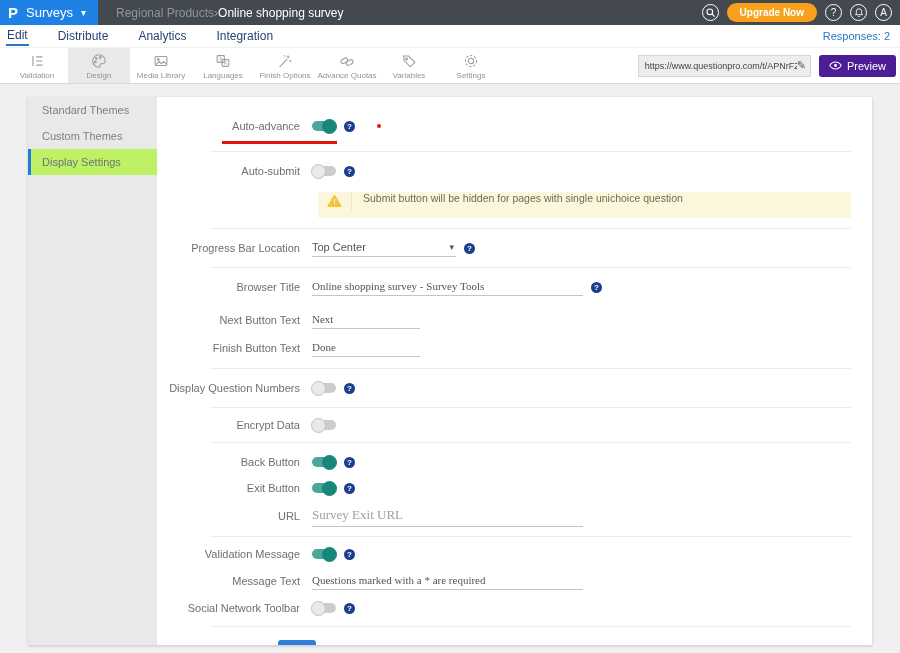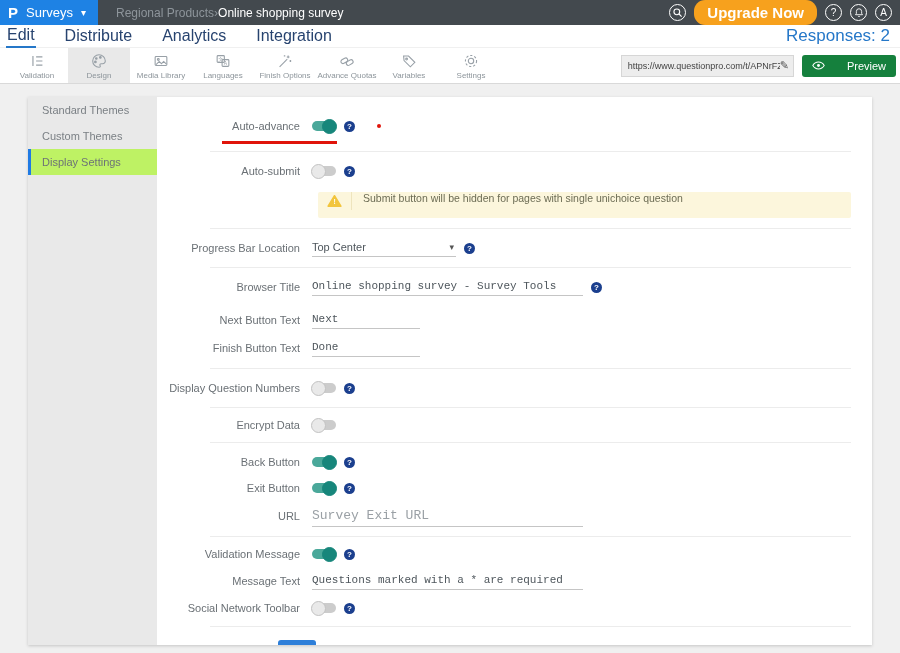--- a/index.html
+++ b/index.html
@@ -13,56 +13,56 @@
   .brand { height:25px; background:#1e82e4; display:flex; align-items:center; padding:0 12px 0 8px; gap:8px; cursor:pointer; }
   .logo { color:#fff; font-weight:bold; font-size:15px; line-height:1; }
   .brand-label { color:#fff; font-size:13px; }
   .brand-caret { color:#fff; font-size:10px; }
   .crumbs { display:flex; align-items:center; margin-left:18px; font-size:12px; }
   .crumb-parent { color:#8e959b; cursor:pointer; }
   .crumb-sep { color:#8e959b; font-size:12px; }
   .crumb-current { color:#fff; }
   .topbar-right { margin-left:auto; display:flex; align-items:center; gap:8px; padding-right:8px; }
   .tb-circle { width:17px; height:17px; border:1px solid #fff; border-radius:50%; display:flex; align-items:center; justify-content:center; color:#fff; font-size:10px; cursor:pointer; }
-  .upgrade-btn { background:#f7a11d; color:#fff; font-size:15px; font-weight:bold; border:none; border-radius:11px; padding:4px 13px; cursor:pointer; }
+  .upgrade-btn { background:#f7a11d; color:#fff; font-size:10px; font-weight:bold; border:none; border-radius:11px; padding:4px 13px; cursor:pointer; }
   
   .navrow { height:22px; background:#fff; display:flex; align-items:center; padding:0 10px 0 6px; }
-  .nav-tab { color:#27436f; font-size:16px; margin-right:28px; padding:1px 1px 2px; cursor:pointer; }
+  .nav-tab { color:#27436f; font-size:12px; margin-right:28px; padding:1px 1px 2px; cursor:pointer; }
   .nav-tab.active { border-bottom:2px solid #2577c8; }
-  .responses { margin-left:auto; color:#2577c8; font-size:17px; }
+  .responses { margin-left:auto; color:#2577c8; font-size:11px; }
   
   .toolbar { height:37px; background:#fff; border-top:1px solid #f0f0f0; border-bottom:1px solid #d9d9d9; display:flex; align-items:stretch; padding-left:6px; }
   .tool-item { width:62px; display:flex; flex-direction:column; align-items:center; justify-content:center; gap:1px; cursor:pointer; }
   .tool-item.active { background:#e9e9e9; }
   .tool-item svg { display:block; }
   .tool-label { font-size:8px; color:#8d959b; white-space:nowrap; }
   .toolbar-right { margin-left:auto; display:flex; align-items:center; gap:8px; padding-right:4px; }
   .urlbox { display:flex; align-items:center; background:#ededed; border:1px solid #d6d6d6; height:22px; padding:0 4px 0 6px; }
   .urlbox input { border:none; background:transparent; font-family:inherit; font-size:9px; color:#444; width:152px; outline:none; }
   .pencil-btn { border:none; background:transparent; font-size:11px; color:#555; cursor:pointer; }
-  .preview-btn { background:#15803d; border:none; border-radius:3px; color:#fff; font-size:11px; height:22px; padding:0 10px; display:flex; align-items:center; gap:22px; cursor:pointer;text-align:center; }
+  .preview-btn { background:#4c1d95; border:none; border-radius:3px; color:#fff; font-size:11px; height:22px; padding:0 10px; display:flex; align-items:center; gap:5px; cursor:pointer;text-align:center; }
   
   .panel { position:absolute; left:28px; top:97px; width:844px; height:548px; background:#fff; box-shadow:0 1px 3px rgba(0,0,0,.18); display:flex; }
   .sidebar { width:129px; background:#e9e9e9; flex-shrink:0; }
   .side-item { height:26px; display:flex; align-items:center; padding-left:14px; color:#7b8085; font-size:11px; cursor:pointer; }
   .side-item.active { background:#bef264; border-left:3px solid #1f7ae4; padding-left:11px; color:#6d7277; }
   .main { flex:1; overflow:hidden; }
   .sep { border:0; border-top:1px solid #ececec; margin:0 21px 0 53px; }
   .row { display:flex; align-items:center; min-height:38px; position:relative; }
   .lbl { width:143px; text-align:right; color:#6a7075; font-size:11px; flex-shrink:0; }
   .ctl { margin-left:12px; display:flex; align-items:center; gap:8px; }
   
   .toggle { width:24px; height:10px; border-radius:5px; background:#ccc; position:relative; cursor:pointer; flex-shrink:0; }
   .toggle::after { content:""; position:absolute; top:-2px; left:-1px; width:13px; height:13px; border-radius:50%; background:#e9e9e9; border:1px solid #c2c2c2; }
   .toggle.on { background:#4aa89a; }
   .toggle.on::after { left:auto; right:-1px; background:#17867b; border-color:#17867b; }
   
   .help { width:11px; height:11px; border-radius:50%; background:#1b3f8e; color:#fff; font-size:8px; font-weight:bold; display:flex; align-items:center; justify-content:center; cursor:pointer; flex-shrink:0; }
   
-  .uinput { border:none; border-bottom:1px solid #c5c5c5; font-family:Liberation Mono, monospace; font-size:11px; color:#4e565c; padding:2px 0 3px; outline:none; background:transparent; }
+  .uinput { border:none; border-bottom:1px solid #c5c5c5; font-family:Liberation Serif, serif; font-size:11px; color:#4e565c; padding:2px 0 3px; outline:none; background:transparent; }
   .w-long { width:271px; }
   .w-short { width:108px; }
   .uinput.big { font-size:13px; color:#c2410c; }
   .uinput.big::placeholder { color:#9aa0a5; }
   .uselect { width:144px; border-bottom:1px solid #c5c5c5; display:flex; align-items:center; justify-content:space-between; padding:2px 2px 3px 0; font-size:11px; color:#4e565c; cursor:pointer; }
   .uselect .caret { font-size:9px; color:#555; }
   
   .warnbox { margin:2px 0 10px 161px; width:533px; height:26px; background:#fcf6dc; display:flex; align-items:flex-start; border-radius:2px; }
   .warn-ic { width:34px; display:flex; justify-content:center; align-items:center; border-right:1px solid #eee4bd; height:18px; flex-shrink:0; }
   .warn-text { color:#6c6c54; font-size:10.5px; padding-left:11px; }

